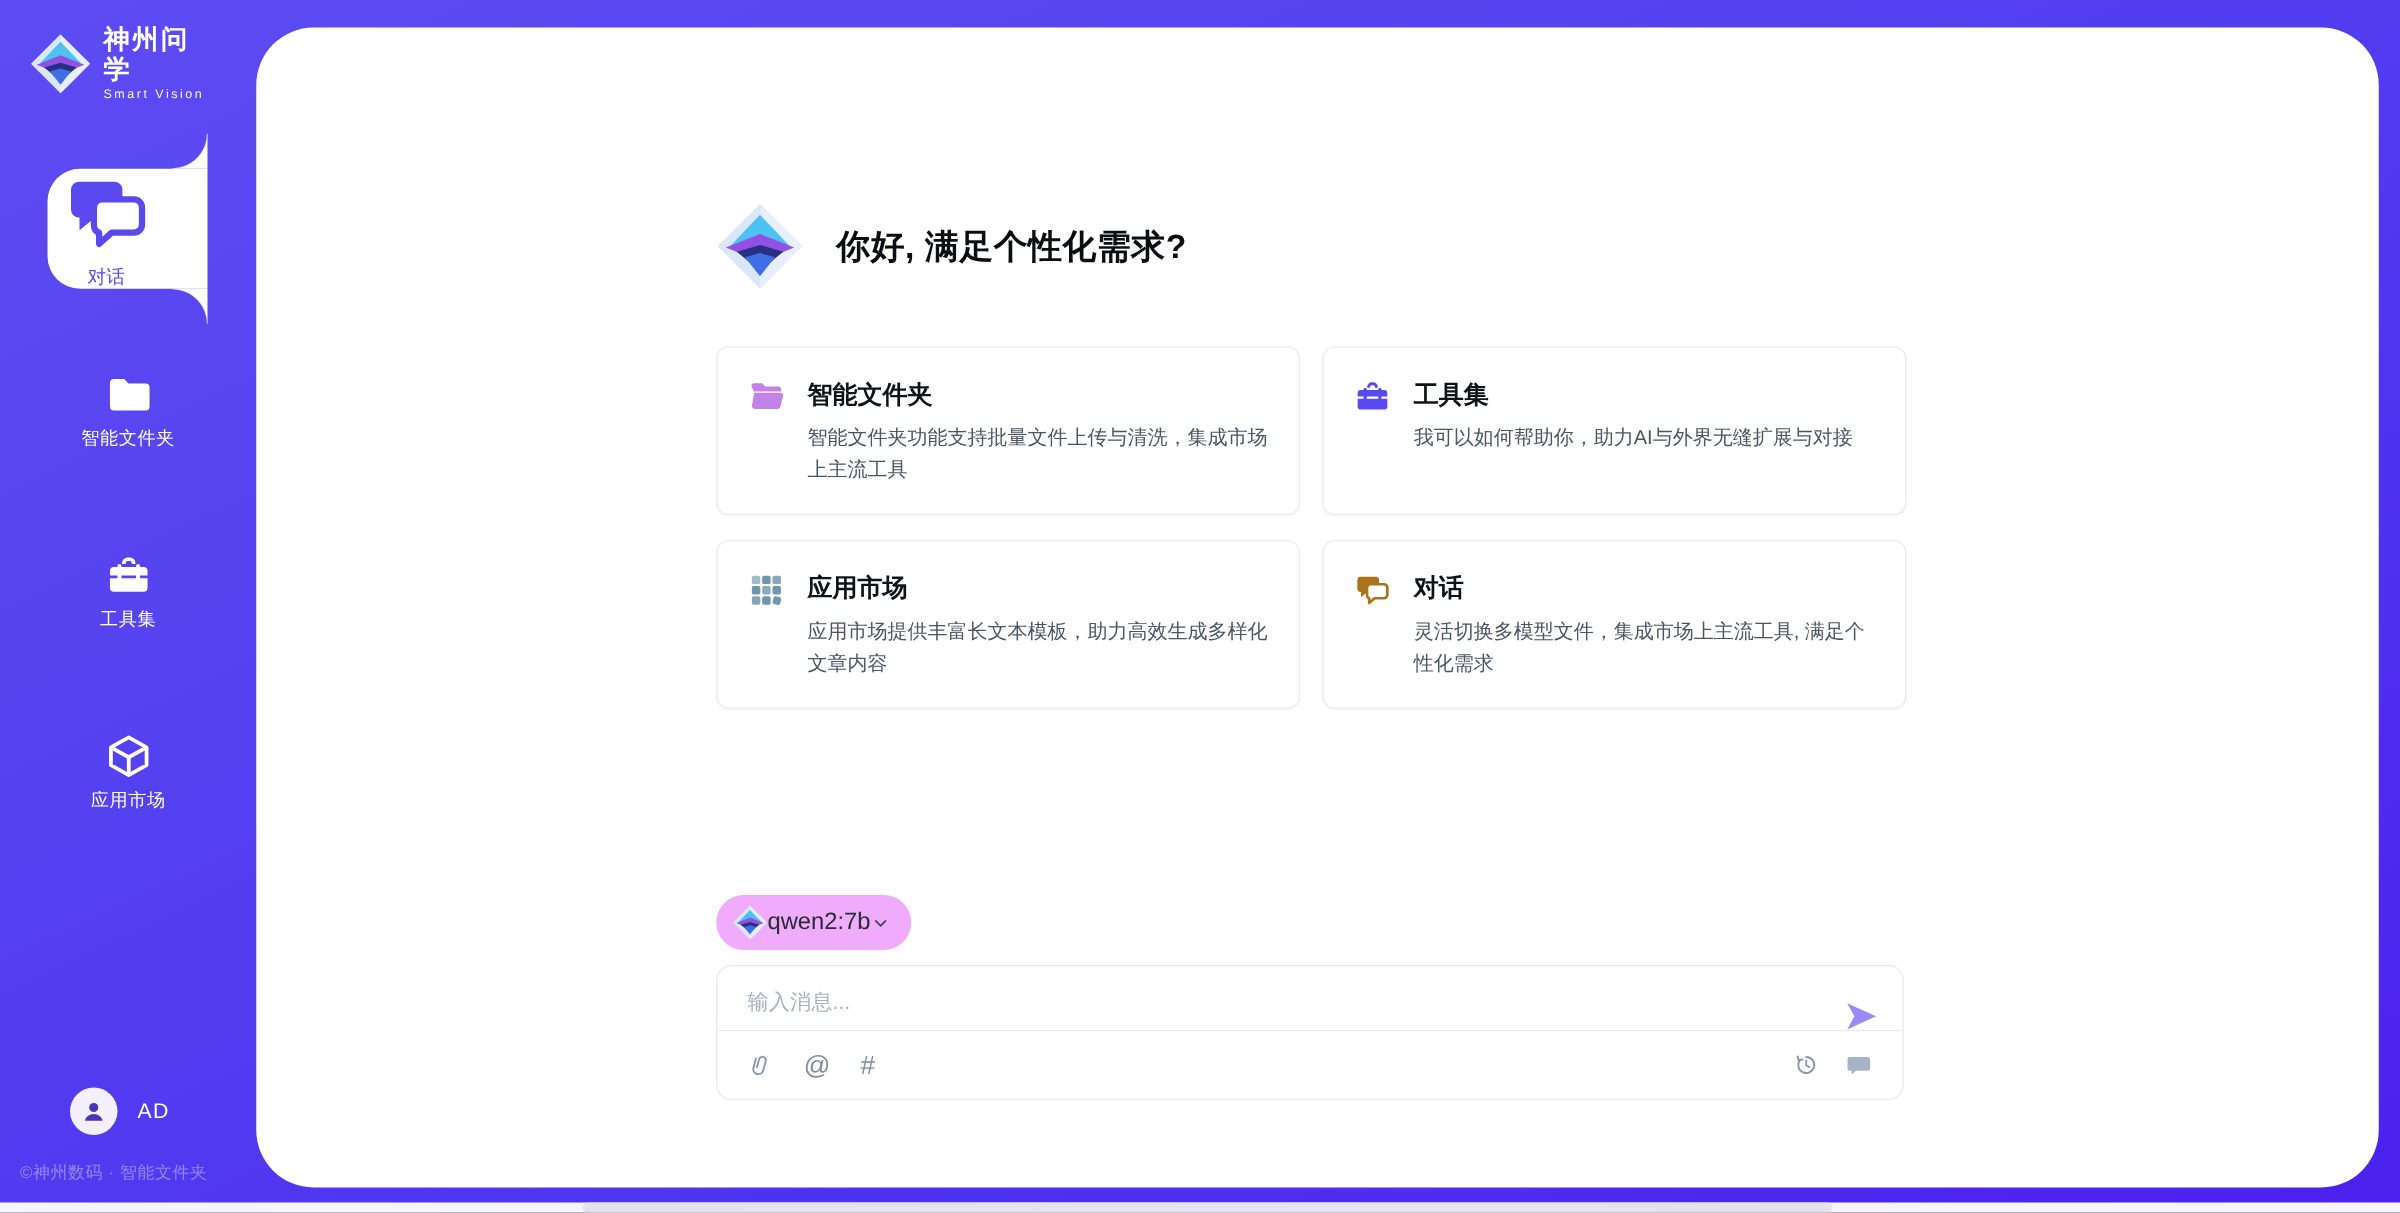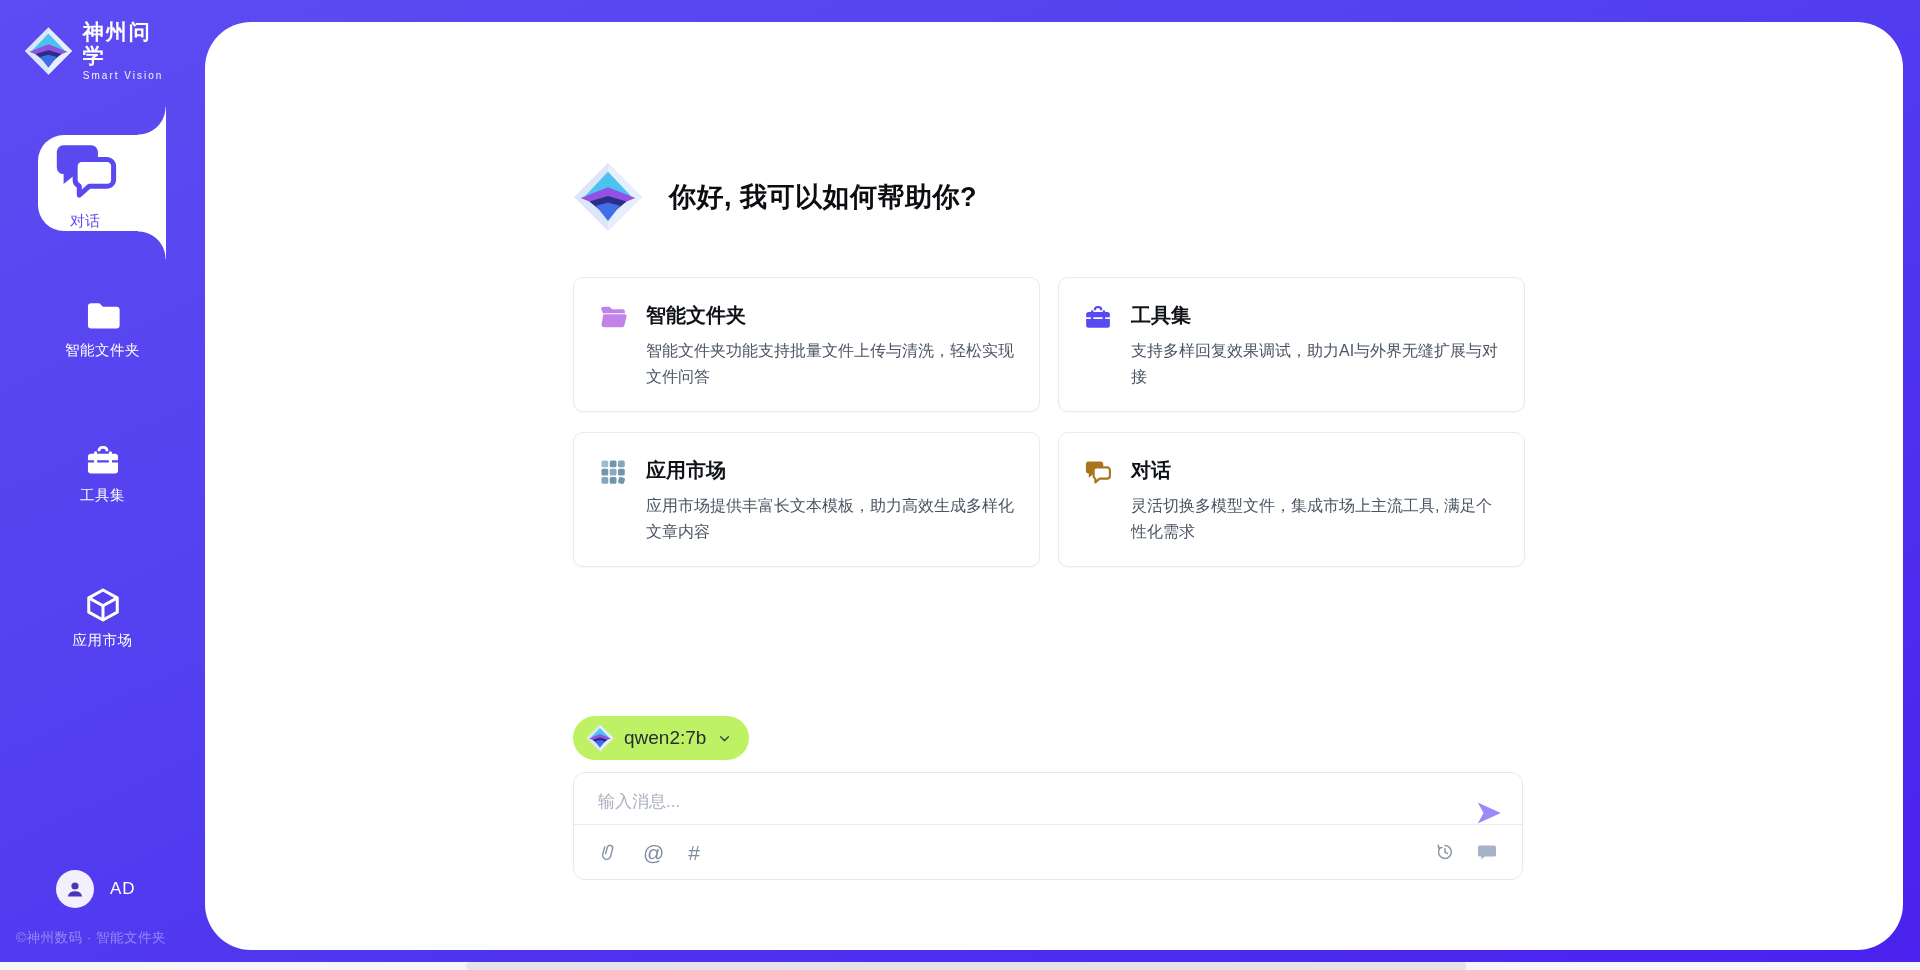--- a/index.html
+++ b/index.html
@@ -42,22 +42,22 @@
   .greeting svg{width:70px;height:70px}
   .greeting-text{font-size:27px;font-weight:800;color:#0b0d10;letter-spacing:.5px}
 
   .cards{position:absolute;left:368px;top:255px;width:952px;display:grid;grid-template-columns:1fr 1fr;gap:20px 18px}
   .card{border:1px solid #e8eaef;border-radius:10px;background:#fff;box-shadow:0 1px 2px rgba(17,24,39,.04);
     padding:22px 24px;display:flex;gap:18px;cursor:pointer;min-height:131px;box-sizing:border-box;align-items:flex-start}
   .card svg{width:30px;height:30px;flex:none;margin-top:2px}
   .card-title{font-size:20px;font-weight:bold;color:#0f1217;margin:2px 0 9px}
   .card-desc{font-size:16px;color:#4b5563;line-height:1.6;max-width:390px}
 
-  .model-select{position:absolute;left:368px;top:694px;height:44px;display:inline-flex;align-items:center;gap:10px;
-    padding:0 16px 0 13px;background:#bef264;border-radius:22px;cursor:pointer}
+  .model-select{position:absolute;left:368px;top:694px;height:44px;display:inline-flex;align-items:center;gap:0;
+    padding:0 16px 0 13px;background:#f0abfc;border-radius:22px;cursor:pointer}
   .model-select .logo{width:28px;height:28px}
   .model-name{font-size:19px;color:#272c33}
   .model-select .chev{width:17px;height:17px}
 
   .composer{position:absolute;left:368px;top:750px;width:950px;height:108px;border:1px solid #e5e8ed;border-radius:12px;
     background:#fff;box-sizing:border-box;display:flex;flex-direction:column}
   .composer-top{flex:1;position:relative;border-bottom:1px solid #e9ebf0}
   .composer-top textarea{position:absolute;inset:0;border:0;outline:0;resize:none;background:transparent;
     padding:17px 70px 0 24px;font-size:17px;font-family:inherit;color:#333;box-sizing:border-box}
   .composer-top textarea::placeholder{color:#a9b1bd}
@@ -158,51 +158,51 @@
 
   <div class="greeting">
     <svg viewBox="0 0 64 64">
       <polygon points="32,1 63,32 32,63 1,32" fill="#dbe7f8"></polygon>
       <polygon points="32,2 63,32 32,63" fill="#e7effc"></polygon>
       <polygon points="32,9 53,31 32,41 11,31" fill="#4cc2f0"></polygon>
       <polygon points="7,33 32,23 57,33 32,43" fill="#9251e4"></polygon>
       <polygon points="15,36 32,31 49,36 32,50" fill="#282f84"></polygon>
       <polygon points="21,40 32,37 43,40 32,54" fill="#3f6ee6"></polygon>
     </svg>
-    <div class="greeting-text">你好, 我可以如何帮助你?</div>
+    <div class="greeting-text">你好, 满足个性化需求?</div>
   </div>
 
   <div class="cards">
 
     <div class="card">
       <svg viewBox="0 0 24 24">
         <g fill="#c183e8">
           <path d="M2.5 5.5 a1.8 1.8 0 0 1 1.8 -1.8 h5 l2 2 h8.4 a1.8 1.8 0 0 1 1.8 1.8 v1.5 H4 z"></path>
           <path d="M4.3 9.8 h16.9 a1.6 1.6 0 0 1 1.55 2 l-1.7 6.9 a2 2 0 0 1 -1.94 1.5 H4.8 a2 2 0 0 1 -1.94 -2.5 z"></path>
         </g>
       </svg>
       <div>
         <div class="card-title">智能文件夹</div>
-        <div class="card-desc">智能文件夹功能支持批量文件上传与清洗，轻松实现文件问答</div>
+        <div class="card-desc">智能文件夹功能支持批量文件上传与清洗，集成市场上主流工具</div>
       </div>
     </div>
 
     <div class="card">
       <svg viewBox="0 0 24 24">
         <g fill="#584af0">
           <path d="M4.5 8 h15 a2 2 0 0 1 2 2 v2.2 h-19 v-2.2 a2 2 0 0 1 2 -2 z"></path>
           <path d="M2.5 13.6 h19 v4.9 a2 2 0 0 1 -2 2 h-15 a2 2 0 0 1 -2 -2 z"></path>
           <rect x="6.3" y="6.5" width="2" height="8.2" rx="1"></rect>
           <rect x="15.7" y="6.5" width="2" height="8.2" rx="1"></rect>
         </g>
         <path d="M9.5 6.5 V6 a2 2 0 0 1 2 -2 h1 a2 2 0 0 1 2 2 v.5" fill="none" stroke="#584af0" stroke-width="1.8"></path>
       </svg>
       <div>
         <div class="card-title">工具集</div>
-        <div class="card-desc">支持多样回复效果调试，助力AI与外界无缝扩展与对接</div>
+        <div class="card-desc">我可以如何帮助你，助力AI与外界无缝扩展与对接</div>
       </div>
     </div>
 
     <div class="card">
       <svg viewBox="0 0 24 24">
         <g fill="#6e96ac">
           <rect x="2.8" y="2.8" width="5.4" height="5.4" rx="1.2" opacity=".65"></rect>
           <rect x="9.4" y="2.8" width="5.4" height="5.4" rx="1.2"></rect>
           <rect x="16" y="2.8" width="5.4" height="5.4" rx="1.2" opacity=".85"></rect>
           <rect x="2.8" y="9.4" width="5.4" height="5.4" rx="1.2"></rect>

